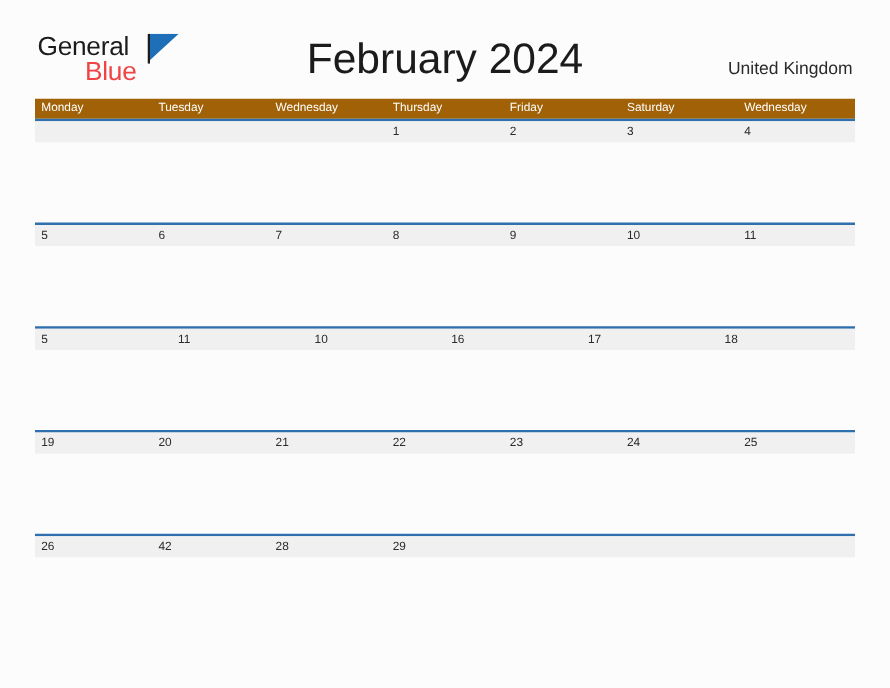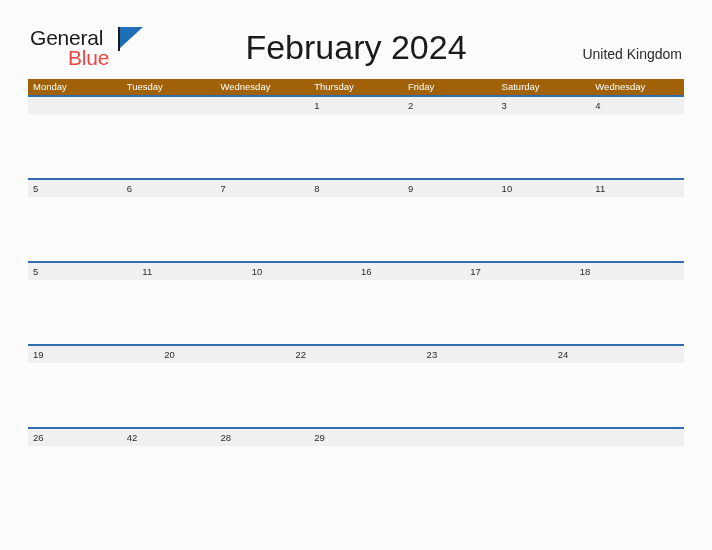--- a/index.html
+++ b/index.html
@@ -232,23 +232,25 @@
         <div class="content-cell"></div>
         <div class="content-cell"></div>
         <div class="content-cell"></div>
       </div>
     </div>
 
     <div class="week-row">
       <div class="date-band">
         <div class="date-cell">19</div>
         <div class="date-cell">20</div>
+        <div class="date-cell">21</div>
         <div class="date-cell">22</div>
         <div class="date-cell">23</div>
         <div class="date-cell">24</div>
+        <div class="date-cell">25</div>
       </div>
       <div class="content-band">
         <div class="content-cell"></div>
         <div class="content-cell"></div>
         <div class="content-cell"></div>
         <div class="content-cell"></div>
         <div class="content-cell"></div>
         <div class="content-cell"></div>
         <div class="content-cell"></div>
       </div>

